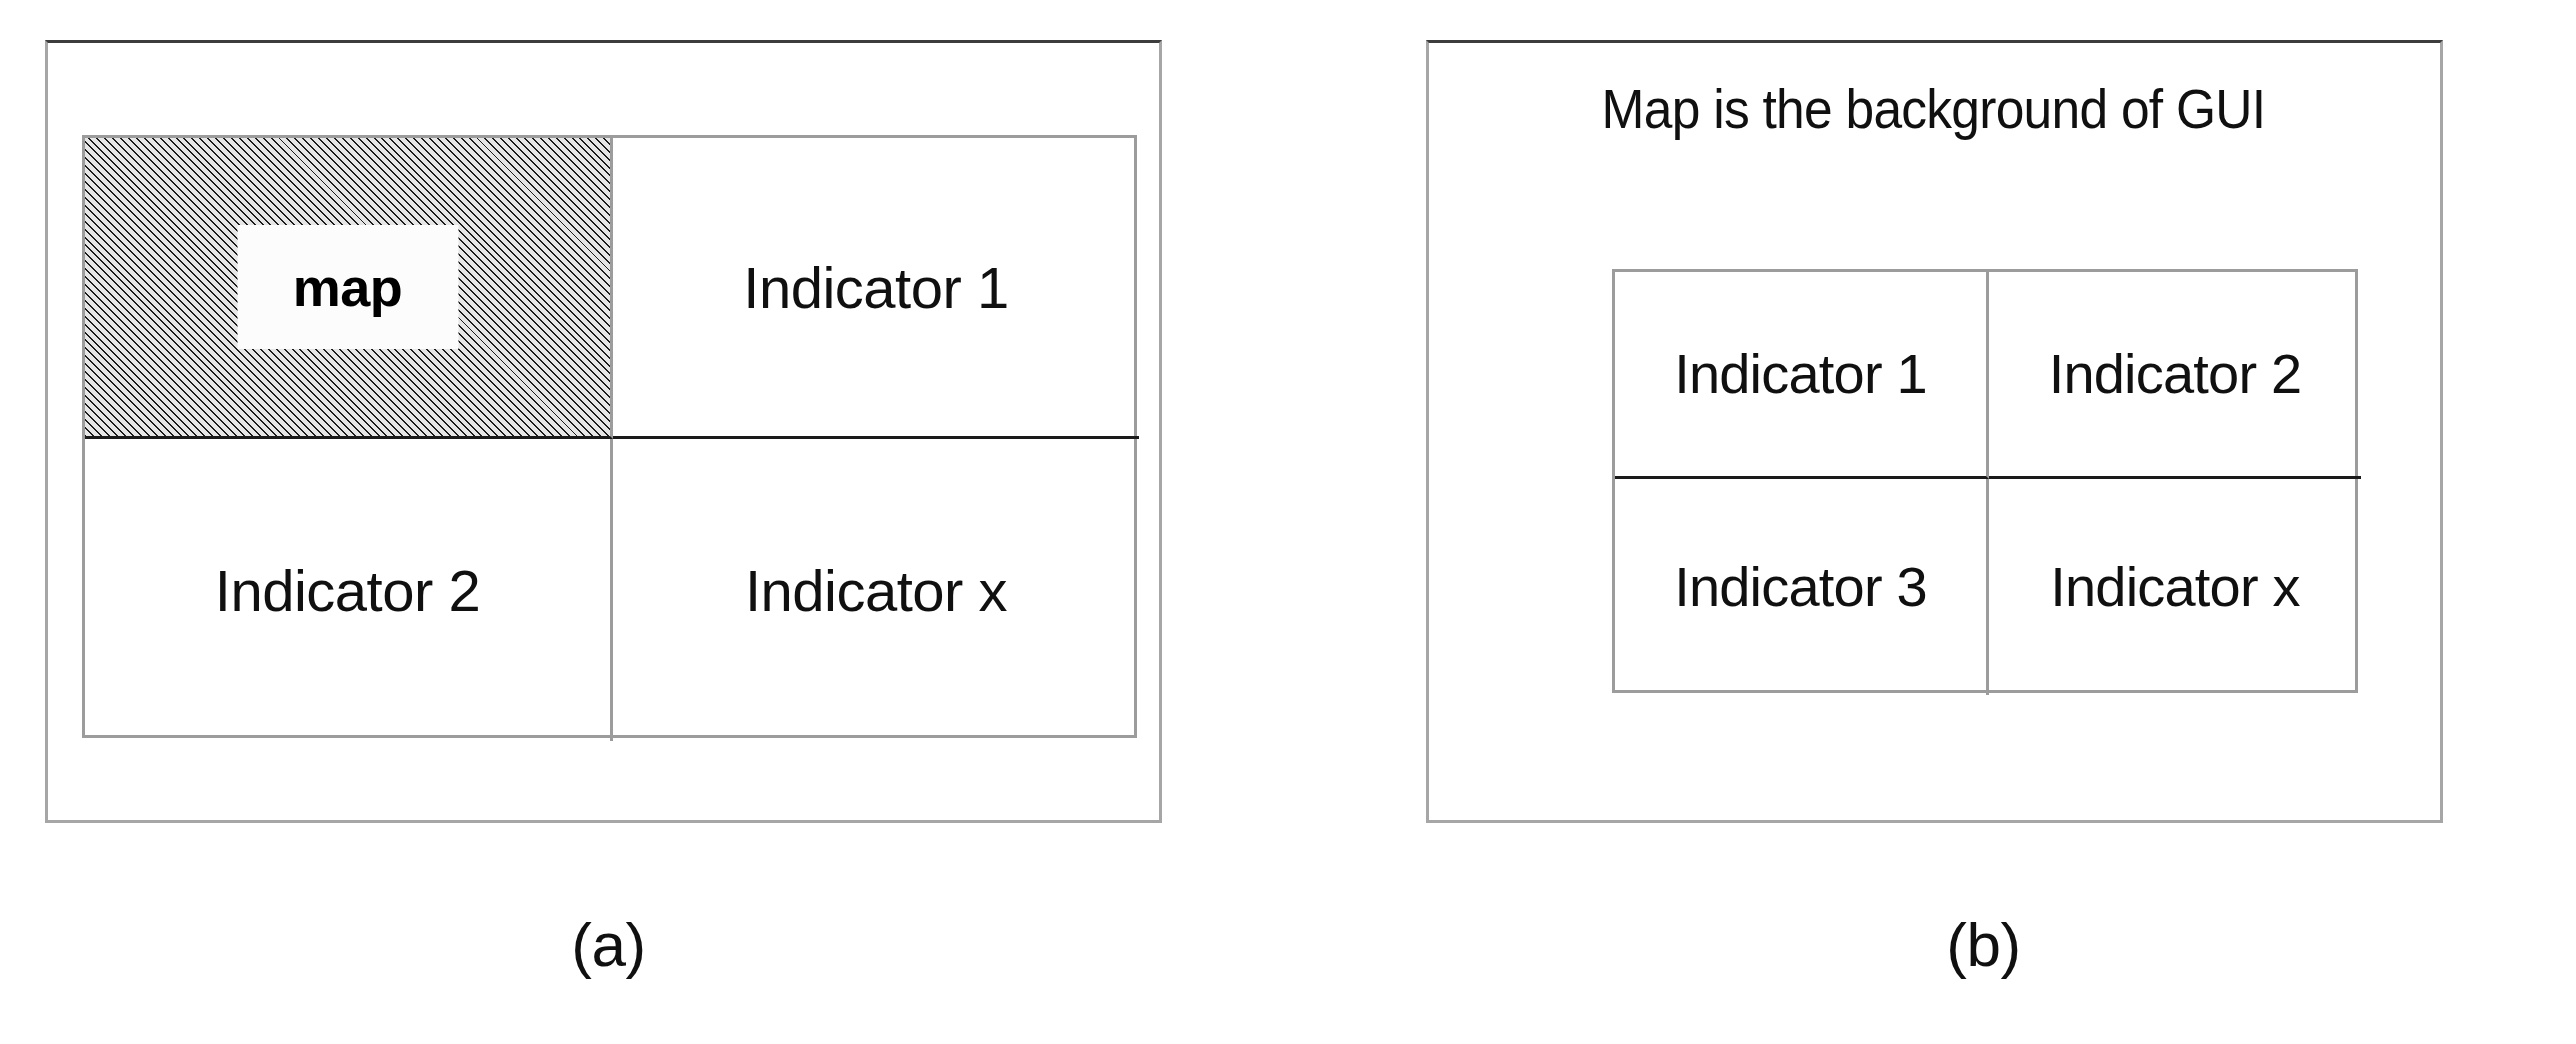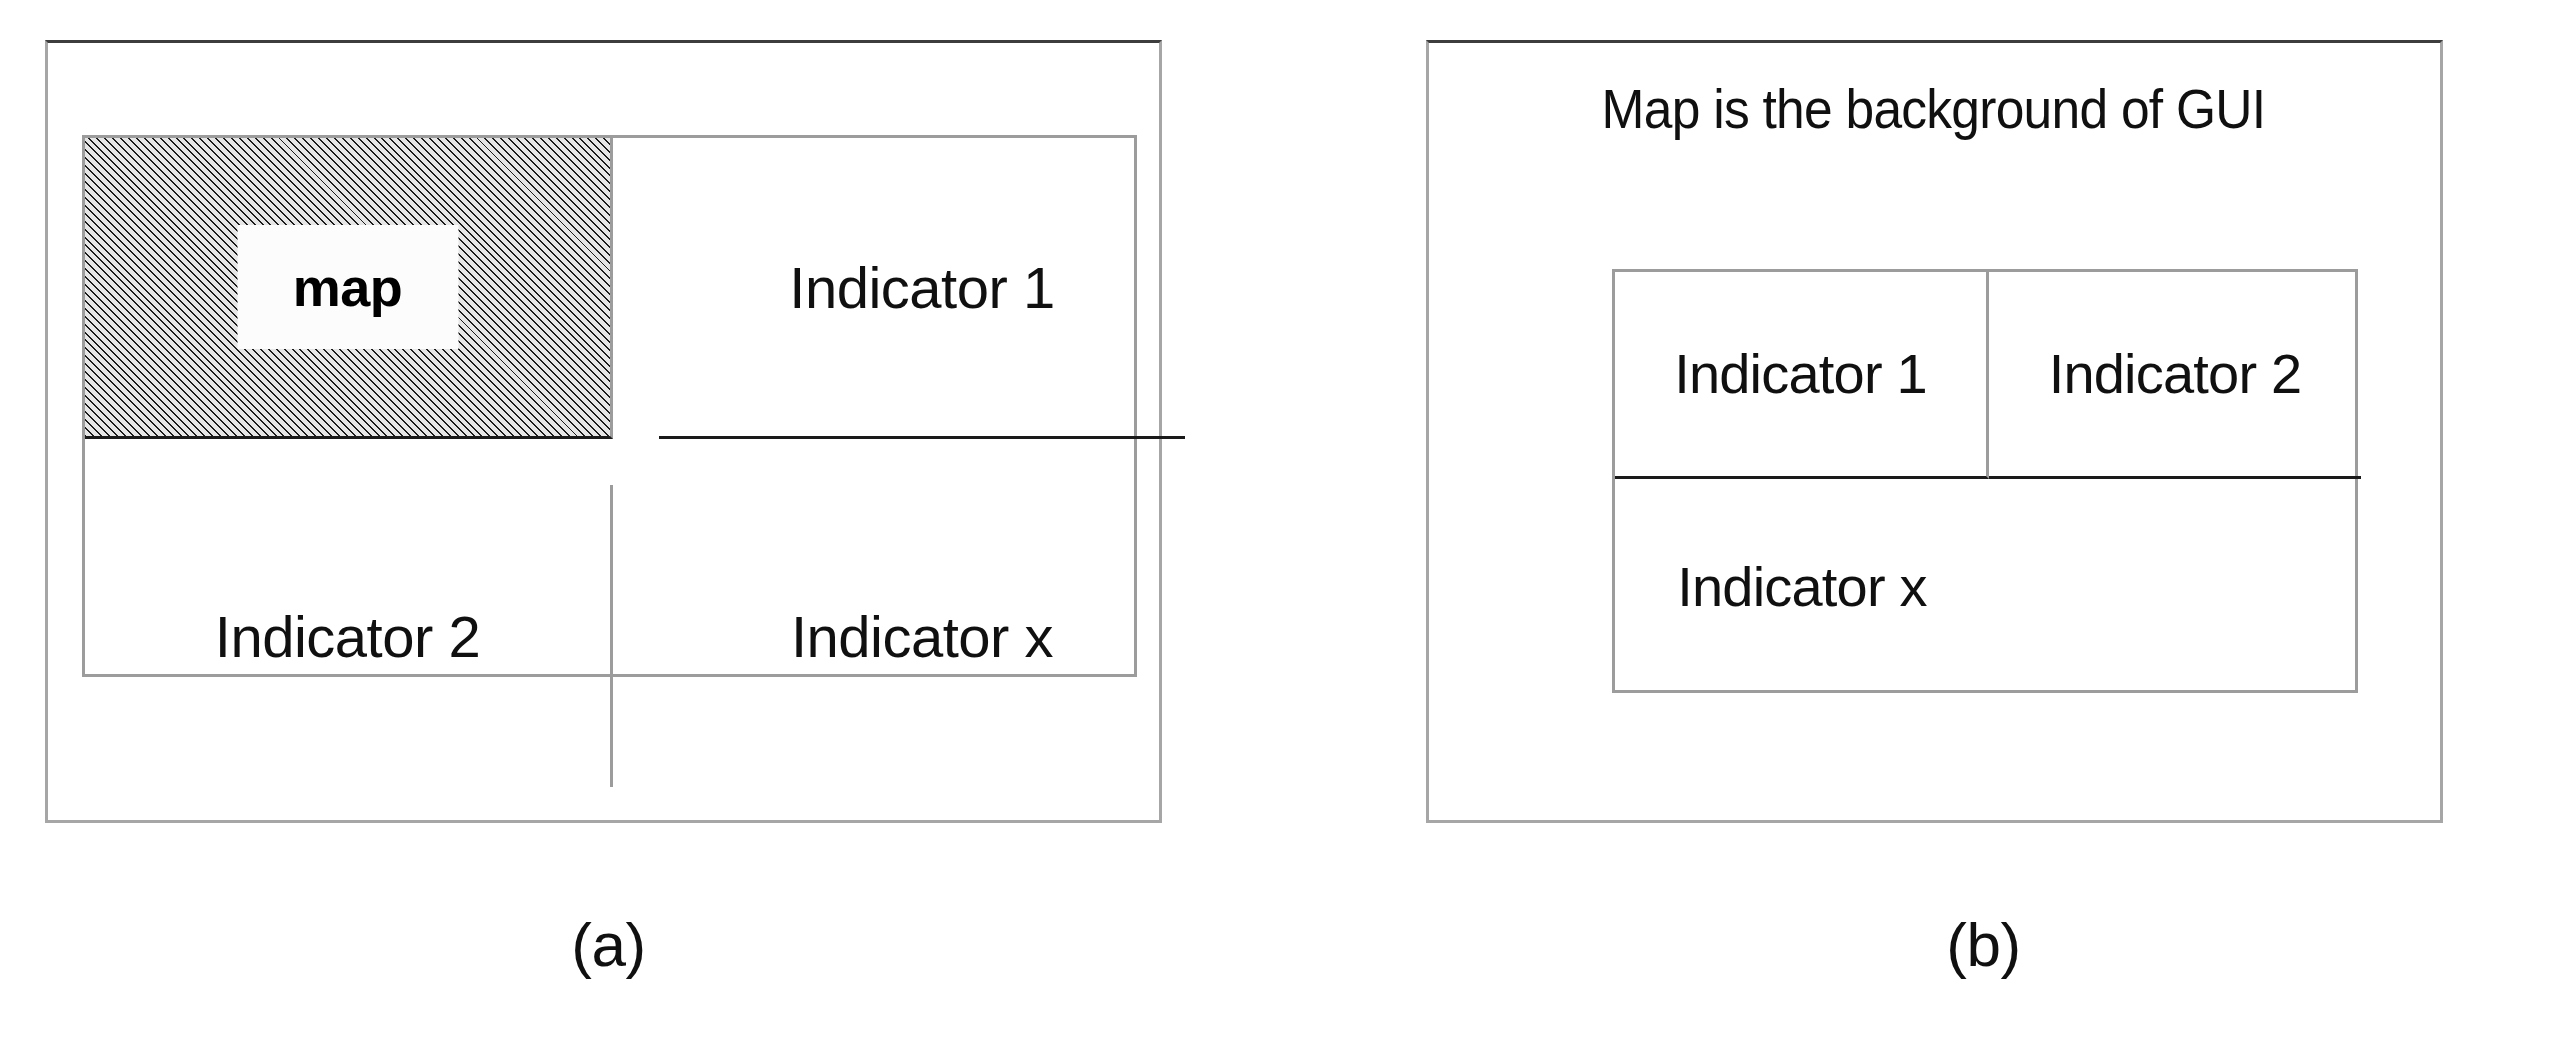--- a/index.html
+++ b/index.html
@@ -44,27 +44,26 @@
     border: 3px solid #a6a6a6;
     border-top-color: #3d3d3d;
   }
 
   
   .grid-a {
     position: absolute;
     left: 82px;
     top: 135px;
     width: 1055px;
-    height: 542px;
+    height: 603px;
     box-sizing: border-box;
     display: grid;
     grid-template-columns: 528px 526px;
     grid-template-rows: 301px 302px;
     border: 3px solid #9c9c9c;
-    gap: 46px;
   }
   .grid-a .cell {
     box-sizing: border-box;
     display: flex;
     align-items: center;
     justify-content: center;
     position: relative;
     font-size: 58px;
     color: #101010;
     letter-spacing: -0.5px;
@@ -214,20 +213,23 @@
   <div class="grid-b">
 
     <div class="cell cell-r0c0">
       <span>Indicator 1</span>
     </div>
 
     <div class="cell cell-r0c1">
       <span>Indicator 2</span>
     </div>
 
+    <div class="cell cell-r1c0">
+      <span>Indicator 3</span>
+    </div>
 
     <div class="cell cell-r1c1">
       <span>Indicator x</span>
     </div>
 
   </div>
 
   <div class="caption caption-b">(b)</div>
 
 </div>

